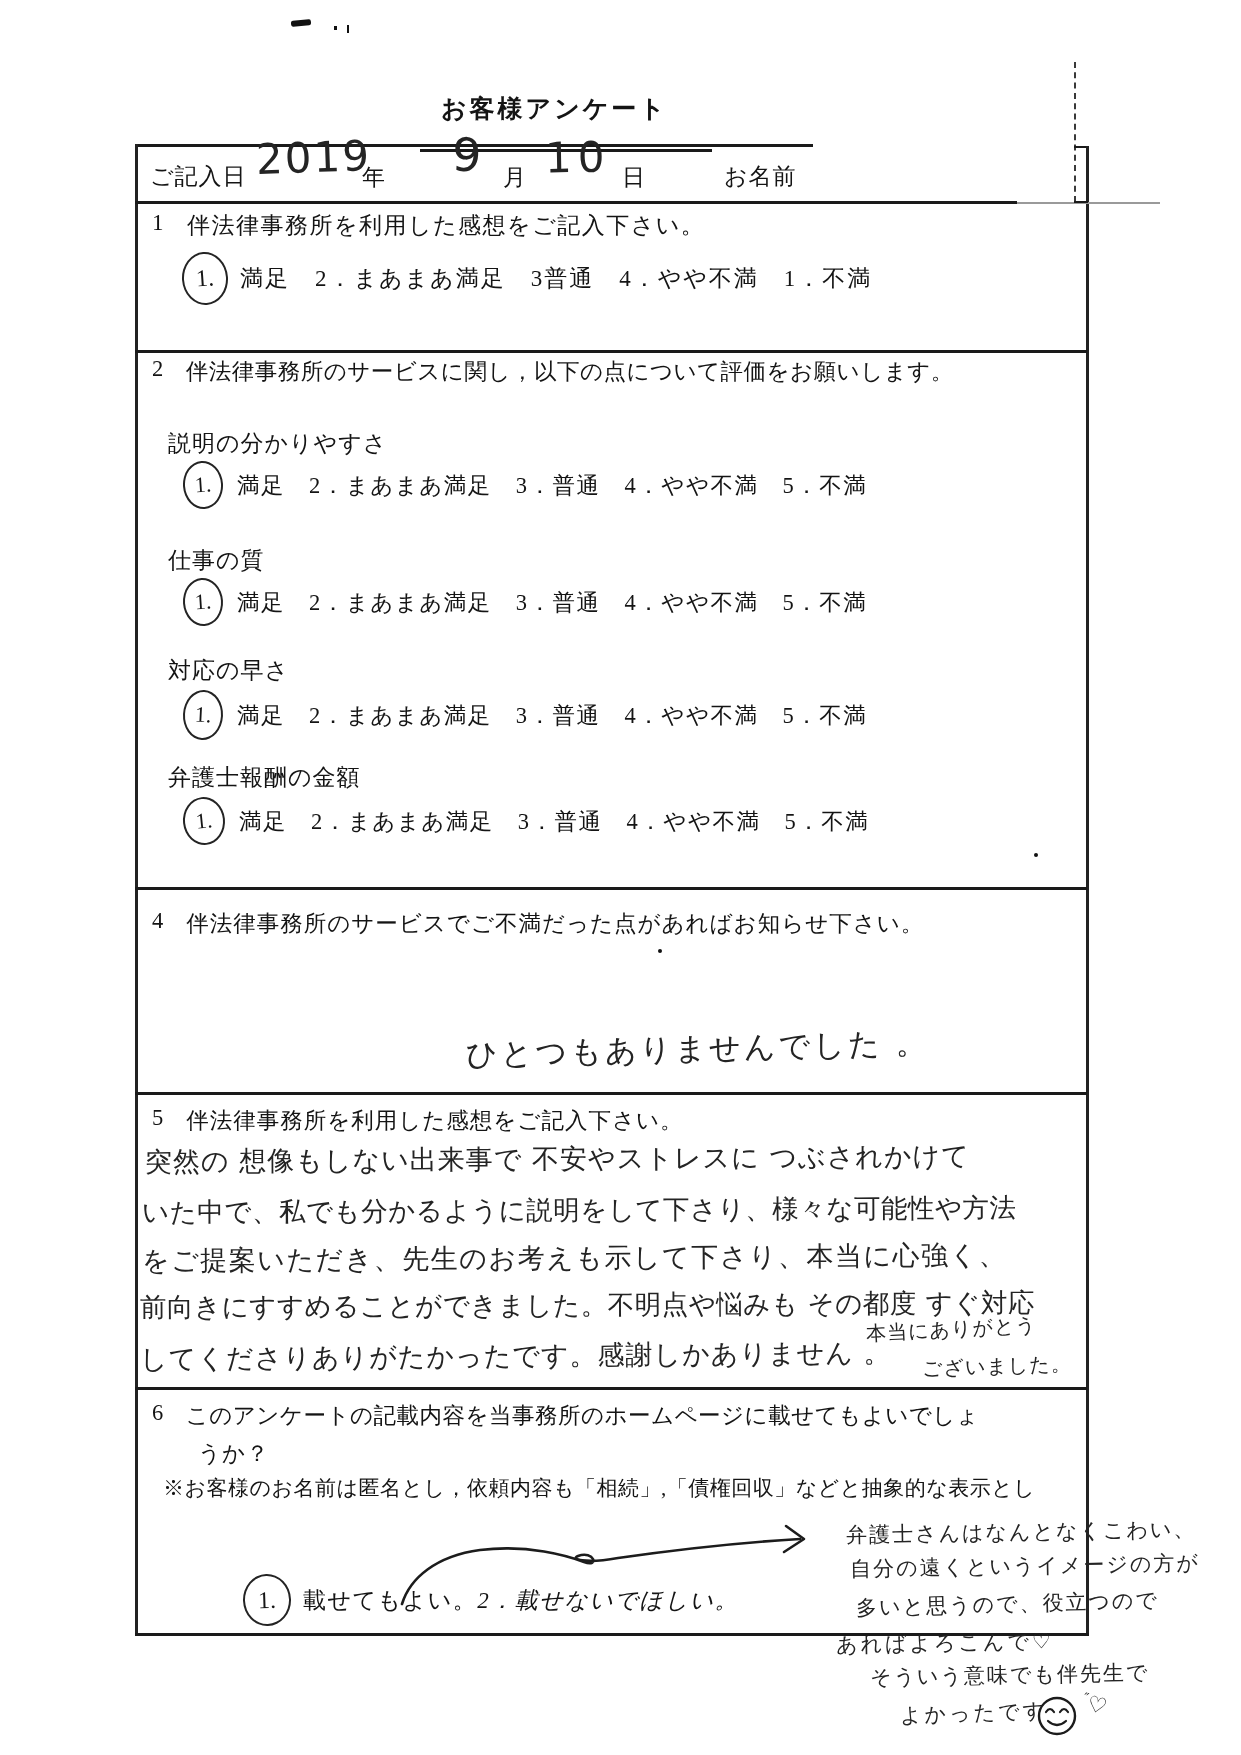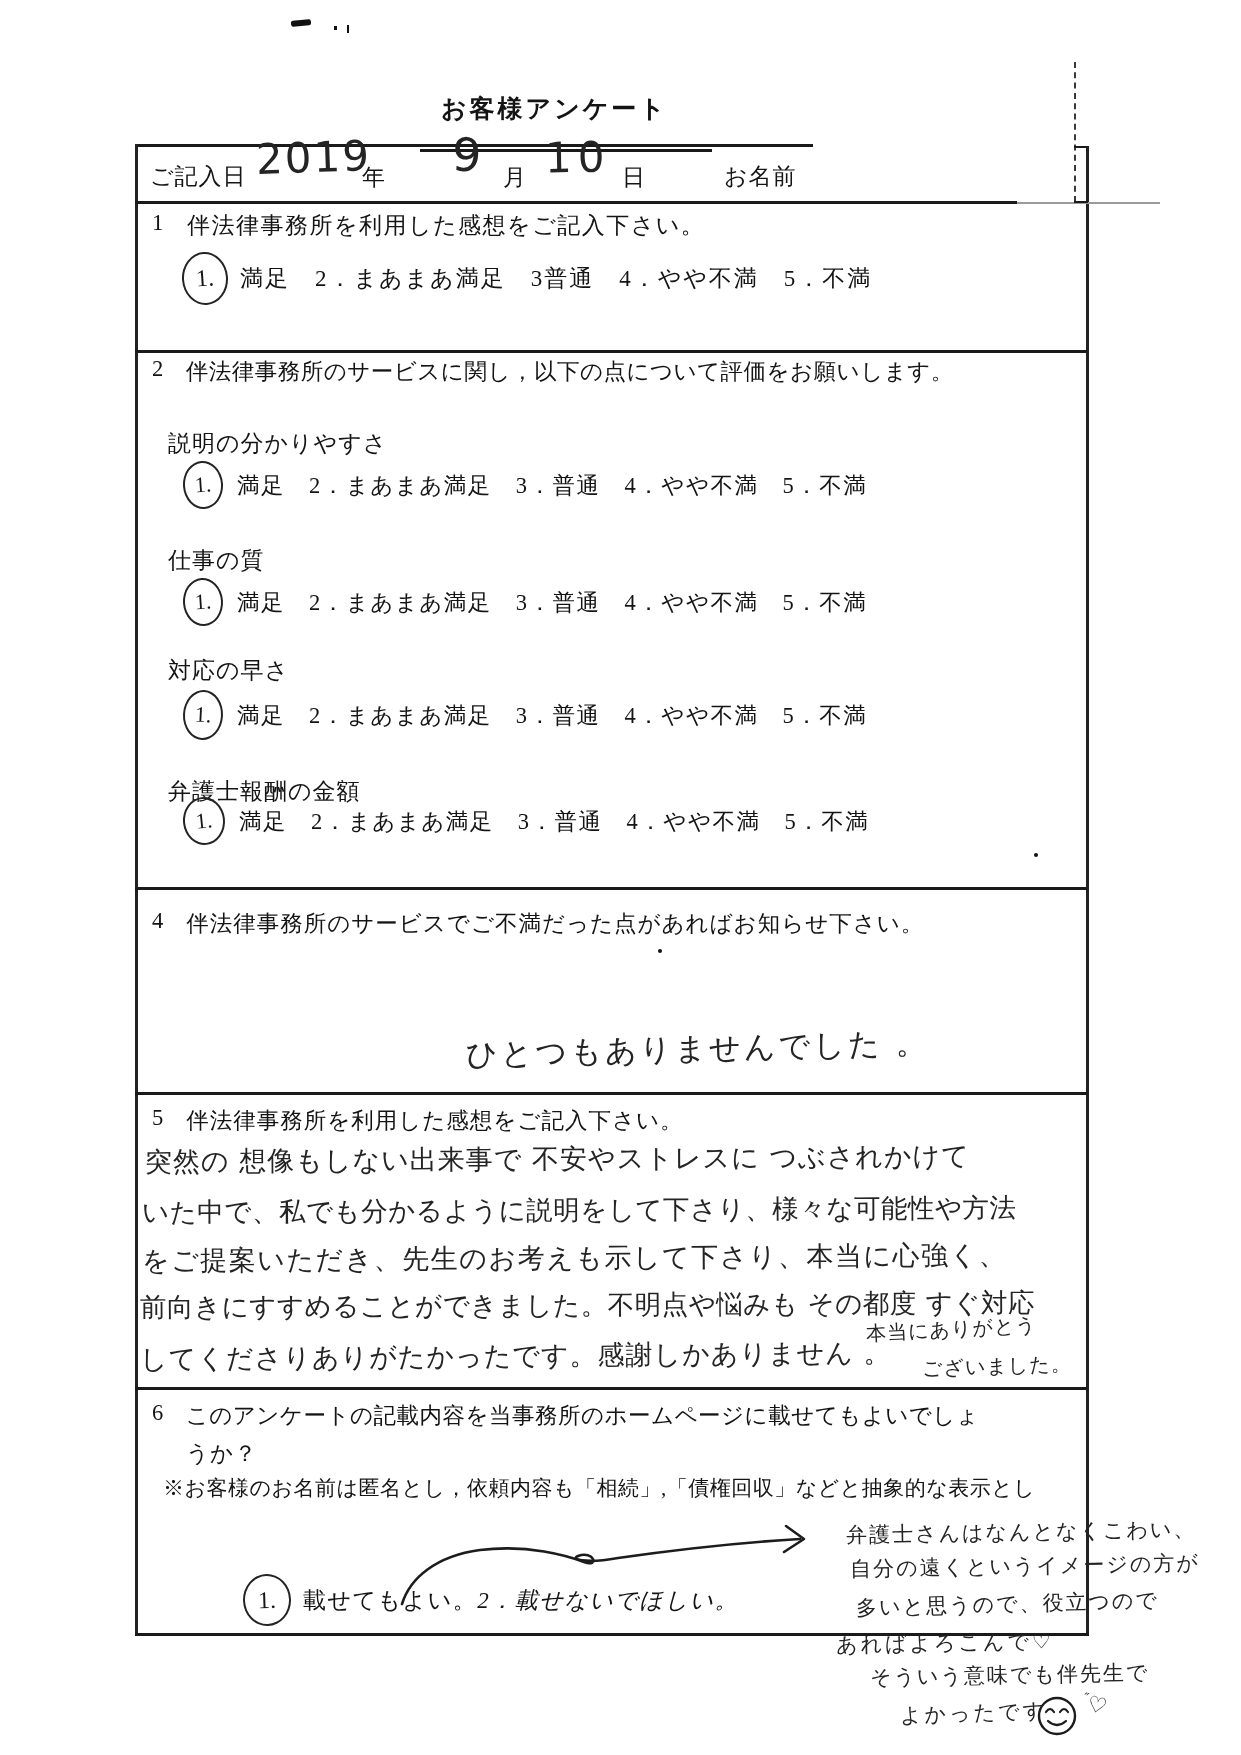--- a/index.html
+++ b/index.html
@@ -65,21 +65,21 @@
   <div class="abs hand" style="left:545px; top:133px; font-size:42px; letter-spacing:6px; transform:rotate(-1deg);">10</div>
   <div class="abs printed" style="left:622px; top:162px; font-size:23px;">日</div>
   <div class="abs printed" style="left:724px; top:161px; font-size:23px; letter-spacing:1px;">お名前</div>
 
   <div class="abs printed qrow" style="left:152px; top:210px; font-size:23px; letter-spacing:1.5px;">
     <span>1</span>
     <span>伴法律事務所を利用した感想をご記入下さい。</span>
   </div>
   <div class="abs opt-row" style="left:182px; top:252px;">
     <span class="circled" style="width:46px; height:53px; font-size:24px;">1.</span>
-    <span class="printed" style="font-size:23px; letter-spacing:2px; margin-left:12px;">満足　2．まあまあ満足　3普通　4．やや不満　5．不満</span>
+    <span class="printed" style="font-size:23px; letter-spacing:2px; margin-left:12px;">満足　2．まあまあ満足　3普通　4．やや不満　1．不満</span>
   </div>
 
   <div class="abs printed qrow" style="left:152px; top:356px; font-size:22.5px; letter-spacing:0.5px;">
     <span>2</span>
     <span>伴法律事務所のサービスに関し，以下の点について評価をお願いします。</span>
   </div>
 
   <div class="abs printed" style="left:168px; top:428px; font-size:23px; letter-spacing:1px;">説明の分かりやすさ</div>
   <div class="abs opt-row" style="left:183px; top:461px;">
     <span class="circled" style="width:40px; height:48px; font-size:22px;">1.</span>
@@ -91,21 +91,21 @@
     <span class="circled" style="width:40px; height:48px; font-size:22px;">1.</span>
     <span class="printed" style="font-size:22.5px; letter-spacing:1.5px; margin-left:14px;">満足　2．まあまあ満足　3．普通　4．やや不満　5．不満</span>
   </div>
 
   <div class="abs printed" style="left:168px; top:655px; font-size:23px; letter-spacing:1px;">対応の早さ</div>
   <div class="abs opt-row" style="left:183px; top:690px;">
     <span class="circled" style="width:40px; height:50px; font-size:22px; transform:rotate(3deg);">1.</span>
     <span class="printed" style="font-size:22.5px; letter-spacing:1.5px; margin-left:14px;">満足　2．まあまあ満足　3．普通　4．やや不満　5．不満</span>
   </div>
 
-  <div class="abs printed" style="left:168px; top:762px; font-size:23px; letter-spacing:1px;margin-top:14px;">弁護士報酬の金額</div>
+  <div class="abs printed" style="left:168px; top:762px; font-size:23px; letter-spacing:1px;">弁護士報酬の金額</div>
   <div class="abs opt-row" style="left:183px; top:797px;">
     <span class="circled" style="width:42px; height:48px; font-size:22px; transform:rotate(-6deg);">1.</span>
     <span class="printed" style="font-size:22.5px; letter-spacing:1.5px; margin-left:14px;">満足　2．まあまあ満足　3．普通　4．やや不満　5．不満</span>
   </div>
 
   <div class="artifact" style="left:1034px; top:853px; width:4px; height:4px; border-radius:50%;"></div>
   <div class="artifact" style="left:658px; top:949px; width:4px; height:4px; border-radius:50%;"></div>
 
   <div class="abs printed qrow" style="left:152px; top:908px; font-size:22.5px; letter-spacing:1px;">
     <span>4</span>
@@ -122,21 +122,21 @@
   <div class="abs hand" style="left:142px; top:1240px; font-size:27px; letter-spacing:1.5px; transform:rotate(-0.4deg);">をご提案いただき、先生のお考えも示して下さり、本当に心強く、</div>
   <div class="abs hand" style="left:140px; top:1287px; font-size:26.5px; letter-spacing:0.5px; transform:rotate(-0.3deg);">前向きにすすめることができました。不明点や悩みも その都度 すぐ対応</div>
   <div class="abs hand" style="left:140px; top:1338px; font-size:27px; letter-spacing:1px; transform:rotate(-0.5deg);">してくださりありがたかったです。感謝しかありません 。</div>
   <div class="abs hand" style="left:866px; top:1316px; font-size:20px; letter-spacing:1px; transform:rotate(-3deg);">本当にありがとう</div>
   <div class="abs hand" style="left:922px; top:1353px; font-size:20px; letter-spacing:1px; transform:rotate(-2deg);">ございました。</div>
 
   <div class="abs printed qrow" style="left:152px; top:1400px; font-size:22.5px; letter-spacing:0.5px;">
     <span>6</span>
     <span>このアンケートの記載内容を当事務所のホームページに載せてもよいでしょ</span>
   </div>
-  <div class="abs printed" style="left:186px; top:1438px; font-size:22.5px; letter-spacing:1px;text-align:right;">うか？</div>
+  <div class="abs printed" style="left:198px; top:1438px; font-size:22.5px; letter-spacing:1px;text-align:right;">うか？</div>
   <div class="abs printed" style="left:163px; top:1474px; font-size:21px; letter-spacing:0.5px;">※お客様のお名前は匿名とし，依頼内容も「相続」,「債権回収」などと抽象的な表示とし</div>
 
   <div class="abs opt-row" style="left:243px; top:1574px;">
     <span class="circled" style="width:48px; height:52px; font-size:24px; transform:rotate(-2deg);">1.</span>
     <span class="printed" style="font-size:23px; letter-spacing:1.5px; margin-left:12px;">載せてもよい。</span>
     <span class="printed" style="font-size:23px; letter-spacing:1.5px; font-style:italic;">2．載せないでほしい。</span>
   </div>
 
   <svg class="doodle-svg" style="left:388px; top:1512px;" width="440" height="105" viewBox="0 0 440 105">
     <path d="M 14 92 C 22 66, 48 44, 92 38 C 140 32, 180 44, 196 50 C 212 56, 206 38, 190 44 C 182 47, 196 52, 230 46 C 300 36, 360 30, 412 27" fill="none" stroke="#1c1c1c" stroke-width="2.6" stroke-linecap="round"></path>

